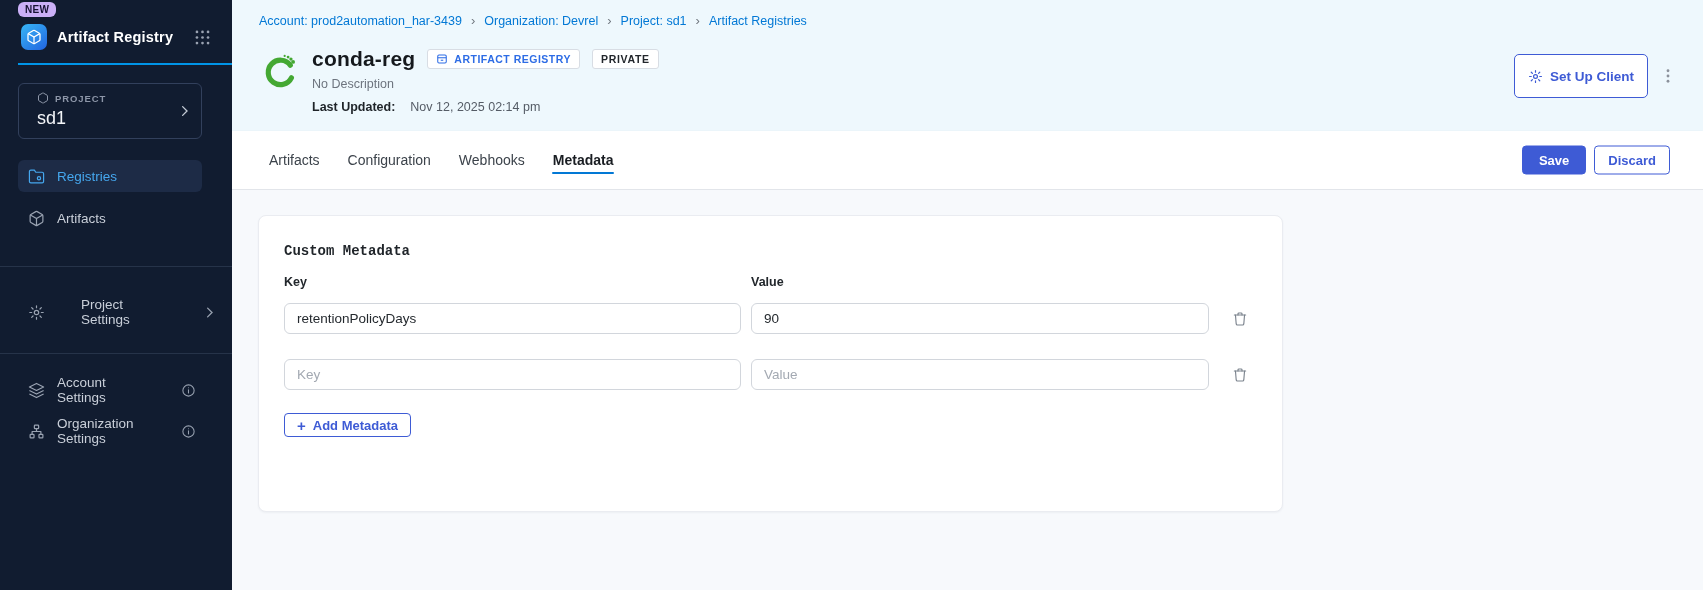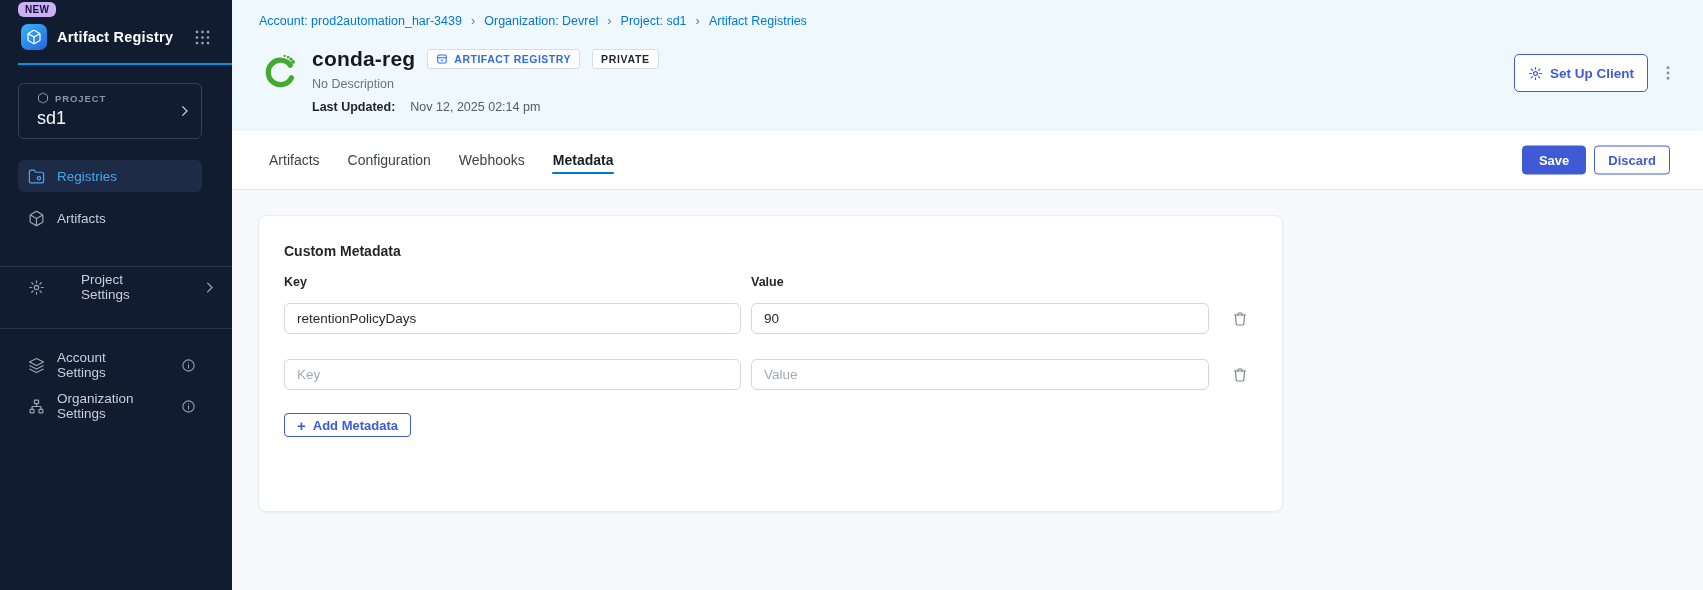--- a/index.html
+++ b/index.html
@@ -23,21 +23,21 @@
   .chev-abs { position:absolute; right:9px; top:50%; transform:translateY(-50%); width:15px; height:15px; color:#c2c9d4; }
   .nav { margin-top:21px; }
   .nav-item { display:flex; align-items:center; gap:12px; height:30px; margin:0 30px 10px 18px; padding:16px 10px; border-radius:6px; font-size:13.5px; color:#c9cfd9; cursor:pointer; }
   .nav-item svg { width:17px; height:17px; color:#9aa3b2; flex:none; }
   .nav-item.active { background:#1d2b46; color:#45a7ee; }
   .nav-item.active svg { color:#45a7ee; }
   .side-divider { height:1px; background:#263349; }
   .div1 { margin-top:32px; }
   .div2 { margin-top:26px; }
   .side-link { display:flex; align-items:center; gap:12px; margin:0 26px 0 18px; padding:0 10px; height:30px; font-size:13.5px; color:#c9cfd9; cursor:pointer; }
-  .side-link.first { margin-top:5px;gap:36px; }
+  .side-link.first { margin-top:30px;gap:36px; }
   .side-link.acct { margin-top:21px; }
   .side-link.org { margin-top:11px; }
   .side-link svg.lead { width:17px; height:17px; color:#9aa3b2; flex:none; }
   .side-link .spacer { flex:1; }
   .side-link svg.trail { width:15px; height:15px; color:#97a0af; flex:none; }
 
   
   .main { position:absolute; left:232px; top:0; right:0; bottom:0; }
   .top-band { height:131px; background:#eef8fd; position:relative; }
   .breadcrumb { position:absolute; left:27px; top:13px; display:flex; align-items:center; gap:9px; font-size:12.5px; }
@@ -50,35 +50,35 @@
   .reg-title { font-size:21px; font-weight:bold; color:#15191d; letter-spacing:.2px; }
   .badge { display:inline-flex; align-items:center; gap:6px; background:#ffffff; border:1px solid #d8dde4; border-radius:3px; padding:3px 8px; font-size:10.5px; font-weight:bold; letter-spacing:.5px; }
   .badge svg { width:12px; height:12px; }
   .badge.type { color:#2d6ce5; }
   .badge.private { color:#22262b; letter-spacing:.7px; }
   .desc { font-size:12.5px; color:#6d747e; margin-top:6px; }
   .updated { font-size:12.5px; margin-top:9px; display:flex; gap:15px; }
   .updated .lbl { font-weight:bold; color:#1e2328; }
   .updated .val { color:#555c66; }
   .header-actions { position:absolute; top:54px; right:26px; display:flex; align-items:center; gap:11px; }
-  .setup-btn { display:inline-flex; align-items:center; gap:7px; background:#fff; border:1px solid #3e5bd5; color:#3e5bd5; font-family:inherit; font-weight:bold; font-size:13.5px; border-radius:5px; height:38px; padding:0 13px; cursor:pointer; }
+  .setup-btn { display:inline-flex; align-items:center; gap:7px; background:#fff; border:1px solid #3e5bd5; color:#3e5bd5; font-family:inherit; font-weight:bold; font-size:13.5px; border-radius:5px; height:44px; padding:0 13px; cursor:pointer; }
   .setup-btn svg { width:15px; height:15px; }
   .kebab { width:18px; height:24px; color:#8b919b; background:none; border:none; cursor:pointer; padding:0; }
 
   .tab-bar { height:59px; background:#ffffff; border-bottom:1px solid #e2e5ea; box-shadow:0 1px 3px rgba(30,40,60,.07); display:flex; align-items:center; padding-left:36px; position:relative; }
   .tab { position:relative; height:100%; display:flex; align-items:center; padding:0 1px; margin-right:26px; font-size:14px; color:#3c434b; cursor:pointer; }
   .tab.active { font-weight:bold; color:#191d22; }
   .tab.active::after { content:""; position:absolute; left:0; right:0; bottom:15px; height:2px; border-radius:1px; background:#0278d5; }
   .tab-actions { position:absolute; right:33px; top:50%; transform:translateY(-50%); display:flex; gap:8px; }
   .btn-save { background:#3e5bd5; color:#fff; border:1px solid #3e5bd5; border-radius:4px; font-family:inherit; font-weight:bold; font-size:13px; height:29px; padding:0 16px; cursor:pointer; }
   .btn-discard { background:#fff; color:#3e5bd5; border:1px solid #3e5bd5; border-radius:4px; font-family:inherit; font-weight:bold; font-size:13px; height:29px; padding:0 13px; cursor:pointer; }
 
   .content { position:absolute; top:190px; left:0; right:0; bottom:0; background:#f7f9fc; }
   .card { position:absolute; left:26px; top:25px; width:1025px; height:297px; background:#fff; border:1px solid #eaecf1; border-radius:8px; box-shadow:0 1px 2px rgba(40,50,70,.05); padding:27px 25px; }
-  .card-title { font-size:14px; font-weight:bold; color:#1f2429; }
+  .card-title { font-size:14px; font-weight:bold; color:#1f2429;font-family:Liberation Mono, monospace; }
   .grid-labels { display:flex; margin-top:16px; font-size:12.5px; font-weight:bold; color:#22272c; }
   .grid-labels .key-h { width:467px; }
   .meta-row { display:flex; align-items:center; margin-top:14px; }
   .meta-row + .meta-row { margin-top:25px; }
   .meta-row input { width:457px; height:31px; border:1px solid #d2d6dc; border-radius:6px; padding:0 12px; font-size:13.5px; color:#24292e; font-family:inherit; background:#fff; outline:none; }
   .meta-row input.value { width:458px; margin-left:10px; }
   .meta-row input::placeholder { color:#a3a9b2; }
   .trash-btn { margin-left:20px; width:22px; height:22px; border:none; background:none; color:#7b838d; cursor:pointer; padding:0; display:flex; align-items:center; justify-content:center; }
   .trash-btn svg { width:16px; height:16px; }
   .add-btn { margin-top:23px; display:inline-flex; align-items:center; gap:7px; background:#fff; border:1px solid #3e5bd5; color:#3e5bd5; border-radius:4px; font-family:inherit; font-size:13px; font-weight:bold; height:24px; padding:0 12px; cursor:pointer; }

